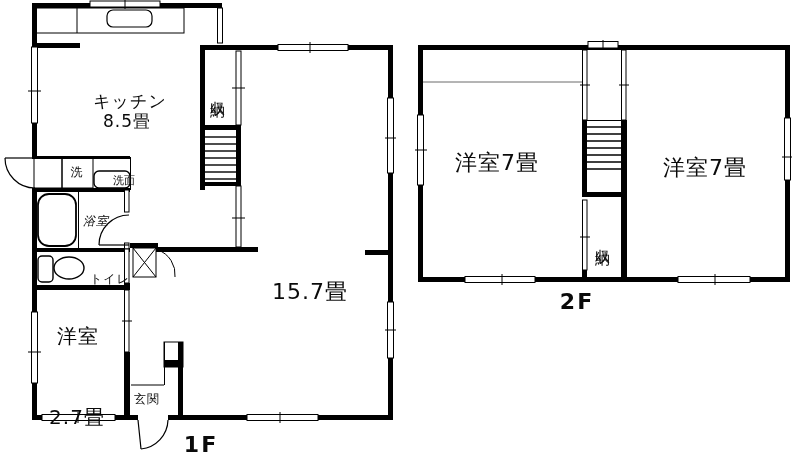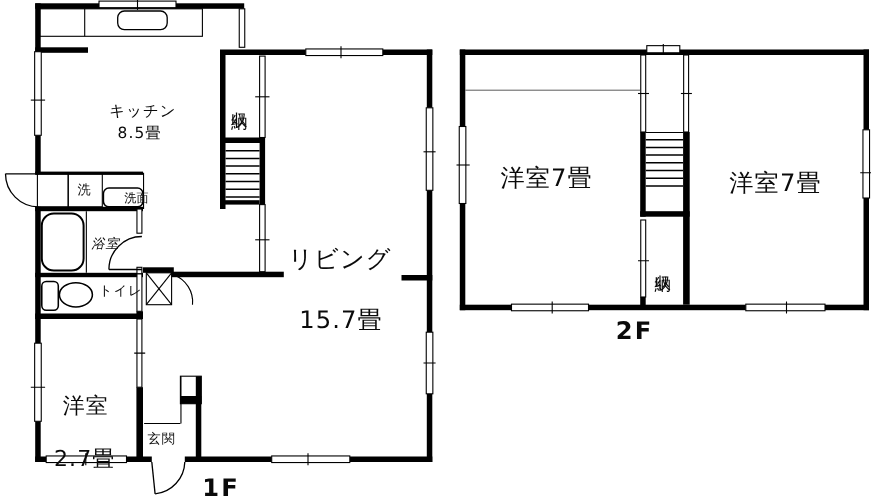--- a/index.html
+++ b/index.html
@@ -3,21 +3,21 @@
 <meta charset="utf-8">
 <style>
   html,body{margin:0;padding:0;background:#fff;}
   .plan{position:relative;width:792px;height:458px;background:#fff;overflow:hidden;
         font-family:"DejaVu Sans","Liberation Sans",sans-serif;color:#0a0a0a;}
   .plan svg{position:absolute;left:0;top:0;}
   .lbl{position:absolute;transform:translate(-50%,-50%);white-space:nowrap;
        font-weight:500;line-height:1;letter-spacing:1px;}
   .vert{writing-mode:vertical-rl;text-orientation:upright;letter-spacing:2px;}
   .floorlbl{font-size:22px;font-weight:600;letter-spacing:2px;}
-  .f17{font-size:14px;} .f19{font-size:22px;} .f20{font-size:20px;}
+  .f17{font-size:17px;} .f19{font-size:22px;} .f20{font-size:20px;}
   .f15{font-size:15px;} .f12{font-size:12px;} .f11{font-size:11px;}
 </style>
 </head>
 <body>
 
 <div class="plan">
 
 <svg width="792" height="458" viewBox="0 0 792 458">
 
   <g fill="#000">
@@ -206,27 +206,26 @@
   </g>
 
   <g stroke="#444" stroke-width="0.8">
     <line x1="423" y1="82" x2="582" y2="82"></line>
   </g>
 </svg>
 
 <div class="lbl f17" style="left:130px;top:101px;">キッチン</div>
 <div class="lbl f17" style="left:112px;top:121px;margin-left:15px;">8.5畳</div>
 <div class="lbl vert f15" style="left:217px;top:91px;">収納</div>
-<div class="lbl f19" style="left:309px;top:237px;">リビング</div>
 <div class="lbl f19" style="left:310px;top:264px;margin-top:28px;">15.7畳</div>
 <div class="lbl f12" style="left:77px;top:172px;">洗</div>
 <div class="lbl f11" style="left:124px;top:180px;letter-spacing:0;">洗面</div>
 <div class="lbl f12" style="left:96px;top:221px;font-style:italic;">浴室</div>
-<div class="lbl f12" style="left:110px;top:264px;">トイレ</div>
-<div class="lbl f20" style="left:78px;top:336px;margin-top:32px;">洋室</div>
+<div class="lbl f12" style="left:110px;top:279px;">トイレ</div>
+<div class="lbl f20" style="left:78px;top:336px;">洋室</div>
 <div class="lbl f20" style="left:77px;top:375px;margin-top:42px;">2.7畳</div>
 <div class="lbl f12" style="left:147px;top:399px;text-align:center;">玄関</div>
 <div class="lbl floorlbl" style="left:201px;top:445px;">1F</div>
 
 <div class="lbl f19" style="left:497px;top:163px;">洋室7畳</div>
 <div class="lbl f19" style="left:705px;top:168px;">洋室7畳</div>
 <div class="lbl vert f15" style="left:602px;top:239px;">収納</div>
 <div class="lbl floorlbl" style="left:577px;top:302px;">2F</div>
 
 </div>

